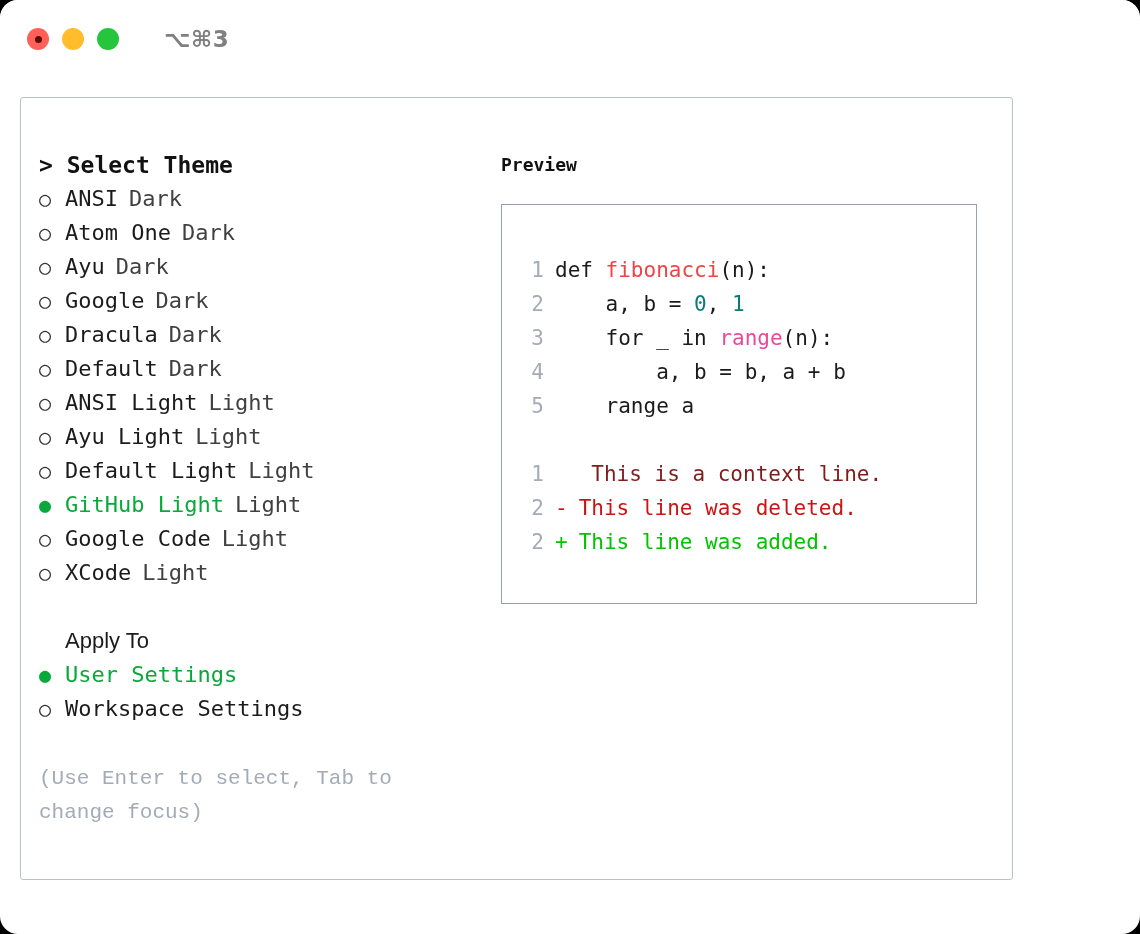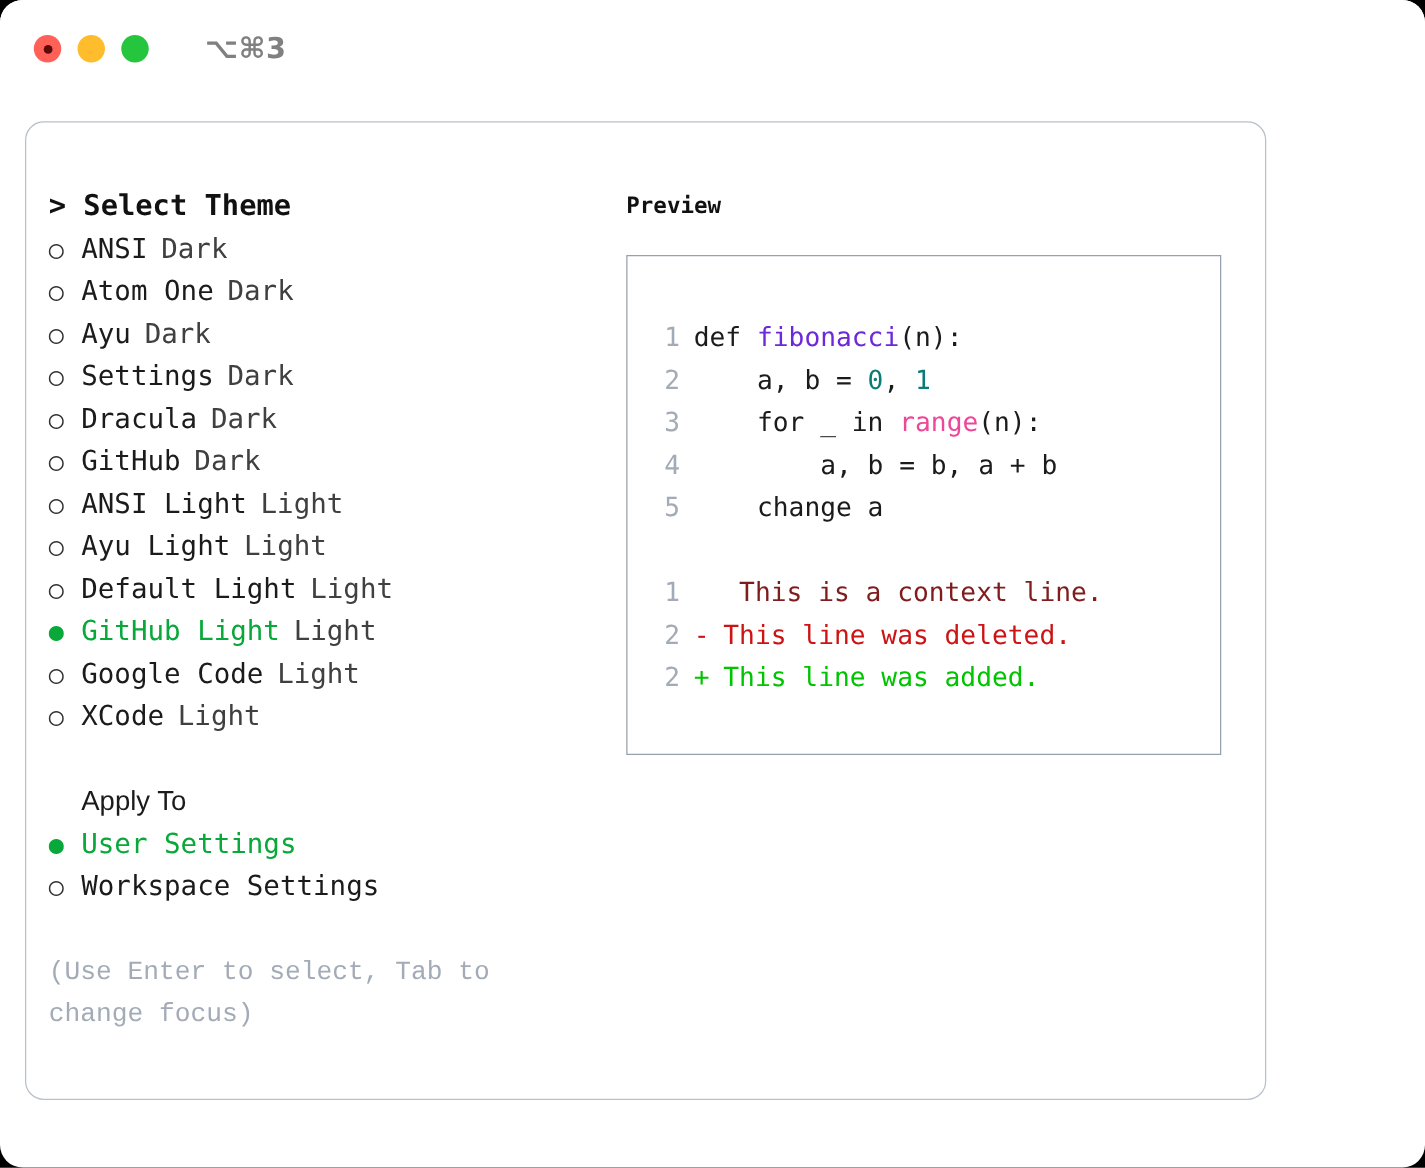--- a/index.html
+++ b/index.html
@@ -71,21 +71,21 @@
   }
 
   
   .panel {
     position: absolute;
     left: 20px;
     top: 97px;
     width: 993px;
     height: 783px;
     border: 1.5px solid #b7c0cb;
-    border-radius: 15px;
+    border-radius: 3px;
     background: #ffffff;
     box-sizing: border-box;
   }
 
   .columns {
     position: absolute;
     left: 0; top: 0;
     width: 100%; height: 100%;
   }
 
@@ -193,21 +193,21 @@
     font-family: "DejaVu Sans Mono", monospace;
   }
   .ln {
     width: 22px;
     flex: 0 0 22px;
     text-align: right;
     color: #a3abb7;
     margin-right: 11px;
   }
   .code-text { color: #1b1b1b; }
-  .tok-fn   { color: #6d28d9; }
+  .tok-fn   { color: #ef4444; }
   .tok-num  { color: #0b7b78; }
   .tok-call { color: #ec4899; }
 
   .spacer-line { height: 34px; }
 
   .diff-line { }
   .diff-sign {
     width: 11px;
     flex: 0 0 11px;
     display: inline-block;
@@ -234,23 +234,23 @@
     <div class="columns">
 
       <div class="left-col">
 
         <div class="section-header">&gt; Select Theme</div>
 
         <div id="theme-list">
             <div class="opt-row"><span class="bullet">○</span><span class="opt-label">ANSI</span><span class="opt-kind">Dark</span></div>
             <div class="opt-row"><span class="bullet">○</span><span class="opt-label">Atom One</span><span class="opt-kind">Dark</span></div>
             <div class="opt-row"><span class="bullet">○</span><span class="opt-label">Ayu</span><span class="opt-kind">Dark</span></div>
-            <div class="opt-row"><span class="bullet">○</span><span class="opt-label">Settings</span><span class="opt-kind">Dark</span></div>
+            <div class="opt-row"><span class="bullet">○</span><span class="opt-label">Google</span><span class="opt-kind">Dark</span></div>
             <div class="opt-row"><span class="bullet">○</span><span class="opt-label">Dracula</span><span class="opt-kind">Dark</span></div>
-            <div class="opt-row"><span class="bullet">○</span><span class="opt-label">GitHub</span><span class="opt-kind">Dark</span></div>
+            <div class="opt-row"><span class="bullet">○</span><span class="opt-label">Default</span><span class="opt-kind">Dark</span></div>
             <div class="opt-row"><span class="bullet">○</span><span class="opt-label">ANSI Light</span><span class="opt-kind">Light</span></div>
             <div class="opt-row"><span class="bullet">○</span><span class="opt-label">Ayu Light</span><span class="opt-kind">Light</span></div>
             <div class="opt-row"><span class="bullet">○</span><span class="opt-label">Default Light</span><span class="opt-kind">Light</span></div>
             <div class="opt-row selected"><span class="bullet sel">●</span><span class="opt-label">GitHub Light</span><span class="opt-kind">Light</span></div>
             <div class="opt-row"><span class="bullet">○</span><span class="opt-label">Google Code</span><span class="opt-kind">Light</span></div>
             <div class="opt-row"><span class="bullet">○</span><span class="opt-label">XCode</span><span class="opt-kind">Light</span></div>
           </div>
 
         <div class="subsection">
           <div class="subsection-title">Apply To</div>
@@ -264,21 +264,21 @@
       </div>
 
       <div class="right-col">
         <div class="preview-title">Preview</div>
         <div class="preview-box">
           <div id="code-block">
               <div class="code-line"><span class="ln">1</span><span class="code-text">def </span><span class="tok-fn">fibonacci</span><span class="code-text">(n):</span></div>
               <div class="code-line"><span class="ln">2</span><span class="code-text">    a, b = </span><span class="tok-num">0</span><span class="code-text">, </span><span class="tok-num">1</span></div>
               <div class="code-line"><span class="ln">3</span><span class="code-text">    for _ in </span><span class="tok-call">range</span><span class="code-text">(n):</span></div>
               <div class="code-line"><span class="ln">4</span><span class="code-text">        a, b = b, a + b</span></div>
-              <div class="code-line"><span class="ln">5</span><span class="code-text">    change a</span></div>
+              <div class="code-line"><span class="ln">5</span><span class="code-text">    range a</span></div>
             </div>
           <div class="spacer-line"></div>
           <div id="diff-block">
               <div class="code-line diff-line"><span class="ln">1</span><span class="diff-sign diff-ctx"> </span><span class="diff-ctx">  This is a context line.</span></div>
               <div class="code-line diff-line"><span class="ln">2</span><span class="diff-sign diff-del">-</span><span class="diff-del"> This line was deleted.</span></div>
               <div class="code-line diff-line"><span class="ln">2</span><span class="diff-sign diff-add">+</span><span class="diff-add"> This line was added.</span></div>
             </div>
         </div>
       </div>
 

